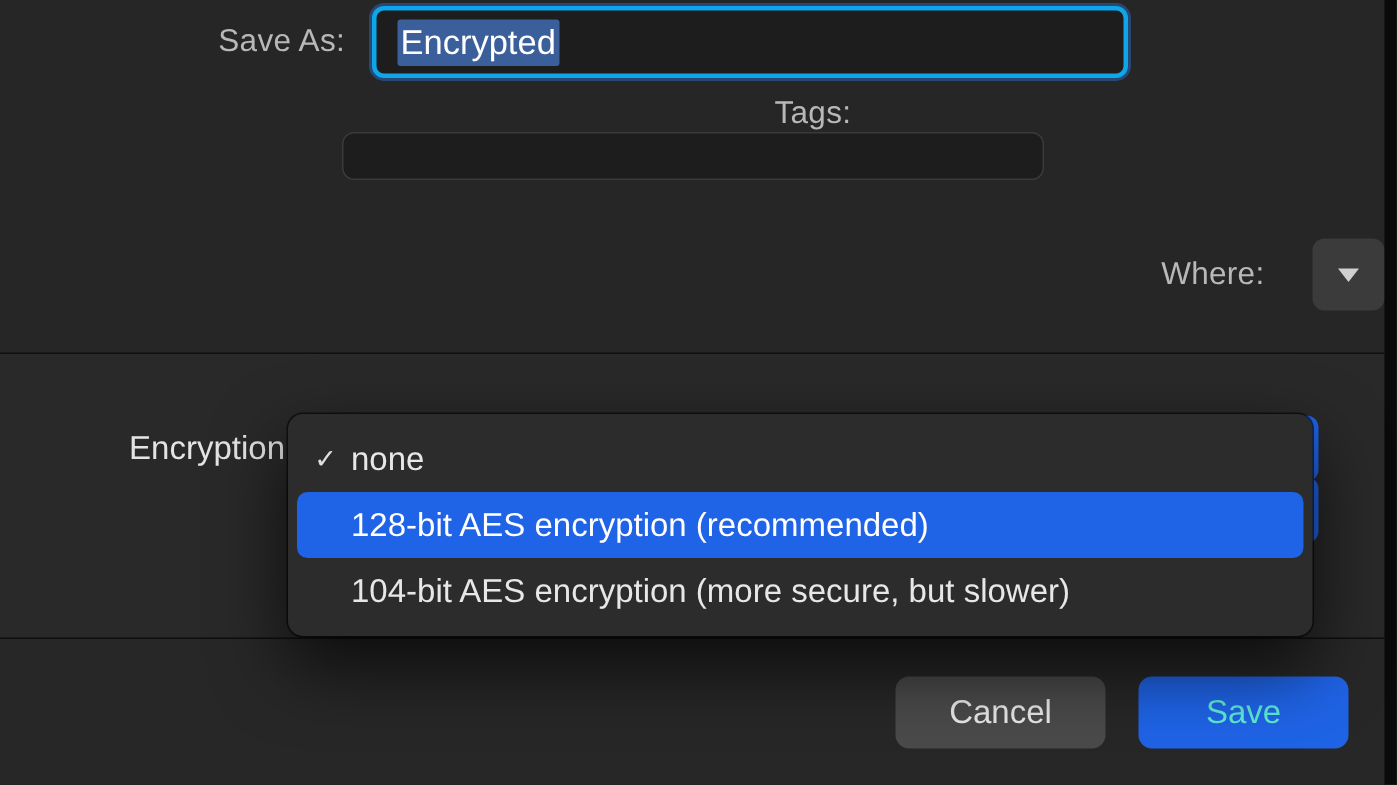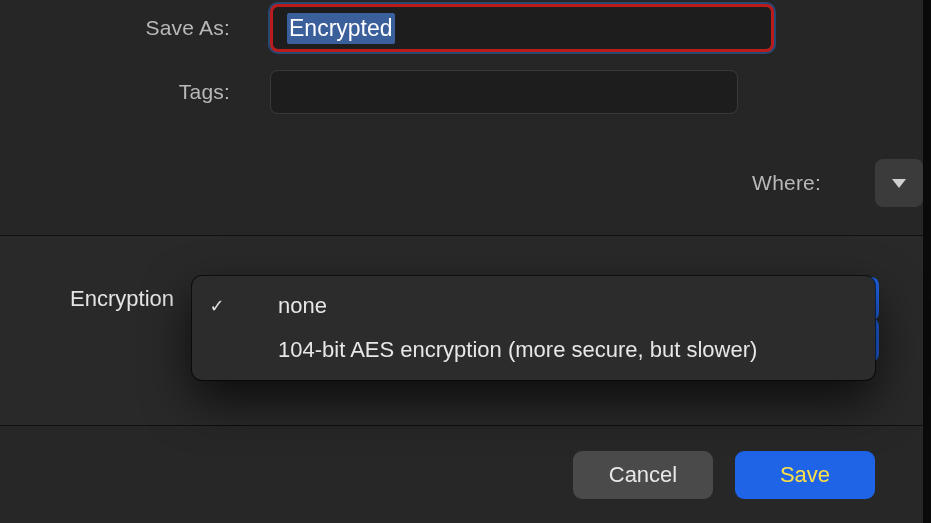--- a/index.html
+++ b/index.html
@@ -30,54 +30,53 @@
       width: 8px;
       height: 100%;
       background: #0a0a0a;
     }
     .row {
       display: flex;
       align-items: center;
       position: absolute;
       left: 0;
       width: 100%;
-      gap: 22px;
     }
     .label {
       width: 248px;
       text-align: right;
       padding-right: 18px;
       color: #b8b8b8;
       font-weight: 400;
       letter-spacing: 0.2px;
     }
     
     .row-saveas { top: 0px; height: 56px; }
     .input-text {
       width: 504px;
       height: 48px;
       background: #1d1d1e;
-      border: 3px solid #b91c1c;
+      border: 3px solid #0ea5e9;
       border-radius: 8px;
       color: #fff;
       font-size: 23px;
       font-weight: 500;
       padding: 0 14px;
       display: flex;
       align-items: center;
       box-shadow: 0 0 0 2px rgba(42,106,194,0.5);
     }
     .input-text .sel {
       background: #3a5f9a;
       color: #fff;
       padding: 2px 2px;
       border-radius: 2px;
     }
     
-    .row-tags { top: 64px; height: 56px; }
+    .row-tags { top: 64px; height: 56px; flex-direction: column; }
     .tags-input {
       width: 468px;
       height: 44px;
       background: #1d1d1e;
       border: 1px solid #3a3a3b;
       border-radius: 8px;
     }
     
     .row-where { top: 154px; height: 58px; justify-content: flex-end; }
     .where-select {
@@ -166,21 +165,20 @@
       left:0;
       width:100%;
       background:#292929;
       height:189px;
     }
     .row-enc { top: 286px; }
     .row-fmt { top: 340px; }
     .lower-label {
       width: 190px;
       text-align:right;
-      padding-right:16px;
       color:#e4e4e4;
       font-weight:500;
       font-size:22px;
     }
     .peek {
       position:absolute;
       right: 44px;
       width: 10px;
       height: 44px;
       background:#1f63e6;
@@ -216,53 +214,53 @@
     }
     .menu-check {
       width: 22px;
       display:inline-flex;
       justify-content:center;
       margin-right: 6px;
       font-size:18px;
       color:#e0e0e0;
     }
     .menu-item.highlight .menu-check{ color:#fff; }
-    .menu-item .txt { flex:1;margin-left:44px; }
+    .menu-item .txt { flex:1; }
 
     
     .footer {
       position:absolute;
       top:426px;
       left:0;
       width:100%;
       height: 97px;
       background:#272728;
       display:flex;
       align-items:center;
       justify-content:flex-end;
-      padding-right: 48px;
+      padding-right: 24px;
       gap: 22px;
     }
     .btn {
       height: 48px;
       min-width: 140px;
       border-radius: 9px;
       display:flex;
       align-items:center;
       justify-content:center;
       font-size:22px;
       font-weight:500;
     }
     .btn-secondary {
       background:#4a4a4b;
       color:#e8e8e8;
     }
     .btn-primary {
       background:#1f63e6;
-      color:#fde047;
+      color:#5eead4;
     }
   </style>
 </head>
 <body>
 
 <div class="main">
 
   <div class="row row-saveas">
     <div class="label">Save As:</div>
     <div class="input-text">
@@ -293,20 +291,24 @@
 
   <div class="row row-fmt" style="z-index:10;">
     <div class="peek"></div>
   </div>
 
   <div class="menu">
     <div class="menu-item">
       <span class="menu-check">✓</span>
       <span class="txt">none</span>
     </div>
+    <div class="menu-item highlight">
+      <span class="menu-check"></span>
+      <span class="txt">128-bit AES encryption (recommended)</span>
+    </div>
     <div class="menu-item">
       <span class="menu-check"></span>
       <span class="txt">104-bit AES encryption (more secure, but slower)</span>
     </div>
   </div>
 
   <div class="divider div2"></div>
 
   <div class="footer">
     <div class="btn btn-secondary">Cancel</div>

